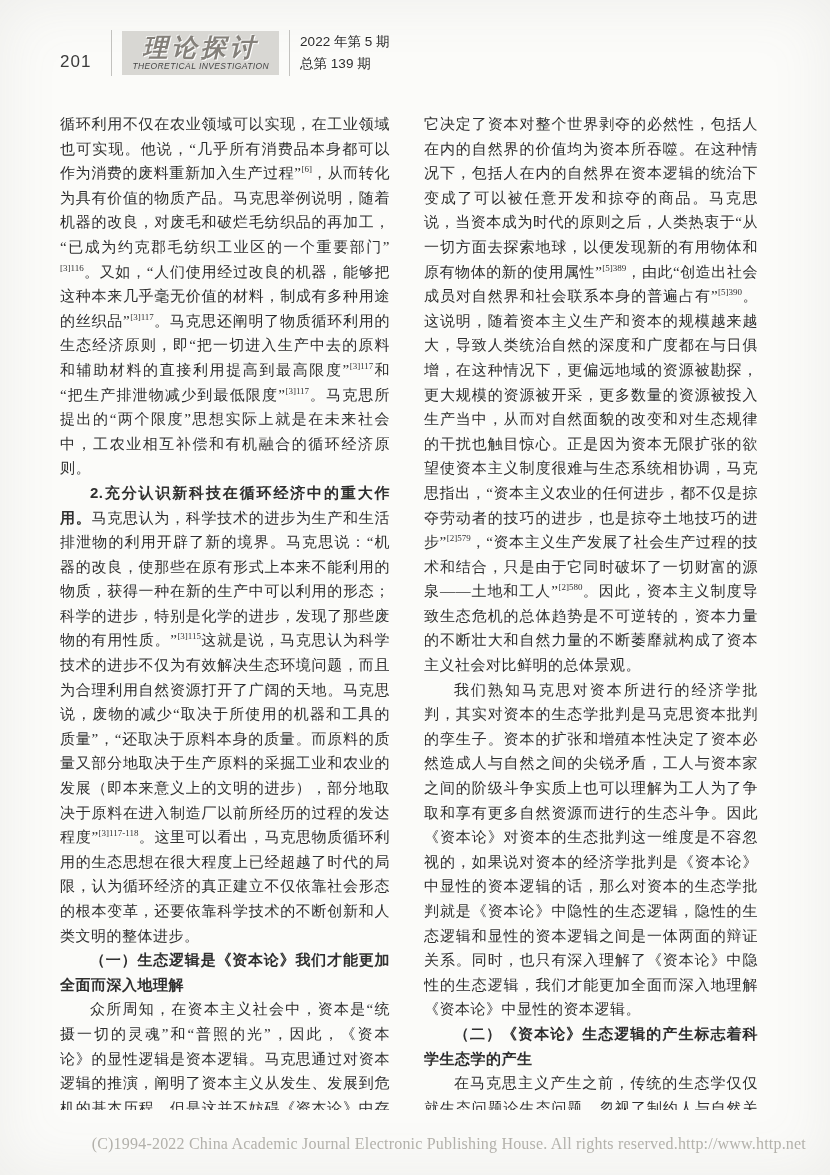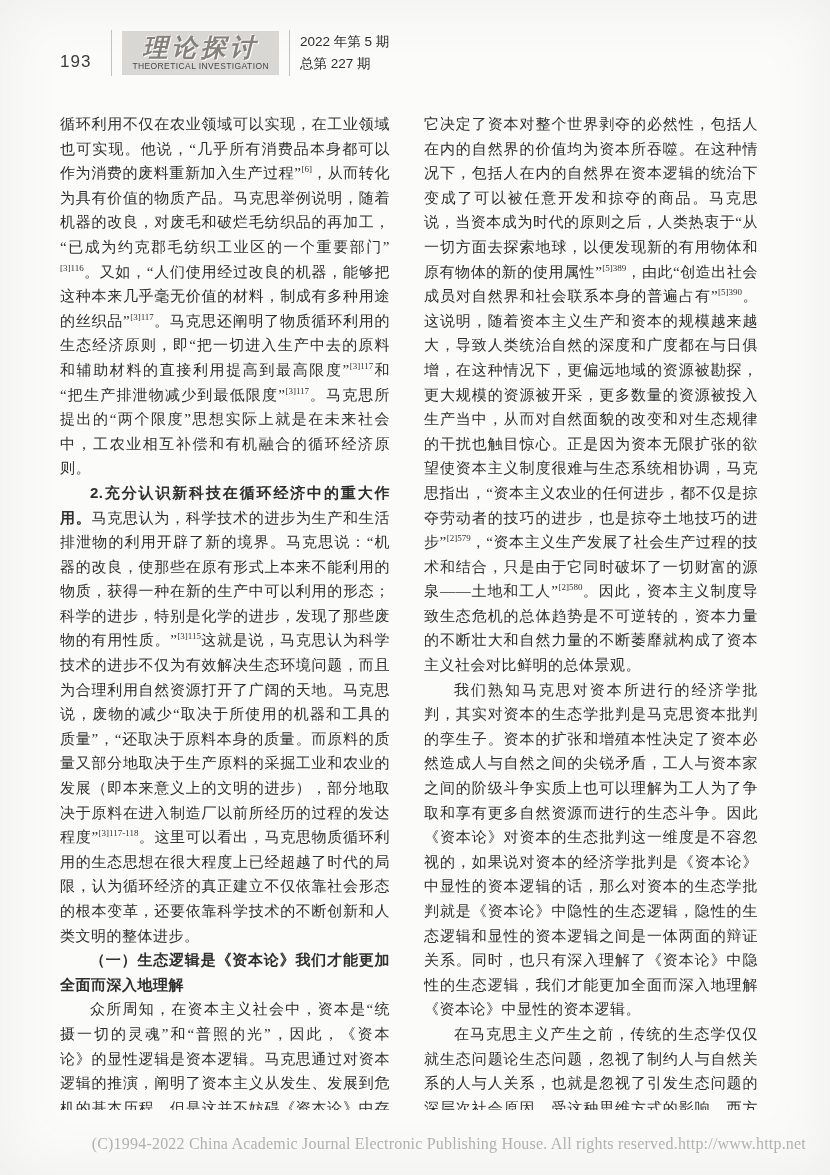--- a/index.html
+++ b/index.html
@@ -16,21 +16,21 @@
   
   .header{position:absolute;top:30px;left:60px;display:flex;align-items:center;}
   .pageno{font-family:"Liberation Sans",sans-serif;font-size:17px;color:#3a3a3a;
           align-self:flex-end;margin:0 10px 4px 0;letter-spacing:1px;}
   .vline{width:1px;height:46px;background:#c3c2bf;margin:0 10px;}
   .logo-box{background:#d8d7d3;padding:4px 10px 3px;text-align:center;min-width:118px;}
   .logo-cn{font-size:25px;font-weight:bold;font-style:italic;color:#84807a;
            letter-spacing:4px;text-shadow:1px 1px 0 #fff,-1px -1px 0 rgba(255,255,255,.6);
            line-height:26px;white-space:nowrap;}
   .logo-en{font-size:8.5px;color:#454545;letter-spacing:.4px;line-height:11px;
-           font-family:"Liberation Sans",sans-serif;white-space:nowrap;}
+           font-family:"Liberation Sans",sans-serif;white-space:nowrap;font-style:italic;}
   .issue{font-family:"Liberation Sans",sans-serif;font-size:13.5px;color:#2c2c2c;
          line-height:22px;white-space:nowrap;}
   
   .col{position:absolute;top:112px;width:330px;height:998px;overflow:hidden;}
   .col-left{left:60px;}
   .col-right{left:424px;width:334px;}
   .col p{
     margin:0;font-size:15px;line-height:24.6px;
     text-align:justify;text-indent:2em;
     letter-spacing:.5px;
@@ -48,42 +48,43 @@
     font-family:"Liberation Serif",serif;
     margin-left:21px;
   }
 </style>
 </head>
 <body>
 
 <div class="page">
 
   <div class="header">
-    <div class="pageno">193</div>
+    <div class="pageno">201</div>
     <div class="vline"></div>
     <div class="logo-box">
       <div class="logo-cn">理论探讨</div>
       <div class="logo-en">THEORETICAL INVESTIGATION</div>
     </div>
     <div class="vline"></div>
     <div class="issue">
       <div>2022 年第 5 期</div>
-      <div>总第 227 期</div>
+      <div>总第 139 期</div>
     </div>
   </div>
 
   <div class="col col-left" id="col-left">
       <p class="body noindent">循环利用不仅在农业领域可以实现，在工业领域也可实现。他说，“几乎所有消费品本身都可以作为消费的废料重新加入生产过程”<sup>[6]</sup>，从而转化为具有价值的物质产品。马克思举例说明，随着机器的改良，对废毛和破烂毛纺织品的再加工，“已成为约克郡毛纺织工业区的一个重要部门”<sup>[3]116</sup>。又如，“人们使用经过改良的机器，能够把这种本来几乎毫无价值的材料，制成有多种用途的丝织品”<sup>[3]117</sup>。马克思还阐明了物质循环利用的生态经济原则，即“把一切进入生产中去的原料和辅助材料的直接利用提高到最高限度”<sup>[3]117</sup>和“把生产排泄物减少到最低限度”<sup>[3]117</sup>。马克思所提出的“两个限度”思想实际上就是在未来社会中，工农业相互补偿和有机融合的循环经济原则。</p>
       <p class="body"><b class="lead">2.充分认识新科技在循环经济中的重大作用。</b>马克思认为，科学技术的进步为生产和生活排泄物的利用开辟了新的境界。马克思说：“机器的改良，使那些在原有形式上本来不能利用的物质，获得一种在新的生产中可以利用的形态；科学的进步，特别是化学的进步，发现了那些废物的有用性质。”<sup>[3]115</sup>这就是说，马克思认为科学技术的进步不仅为有效解决生态环境问题，而且为合理利用自然资源打开了广阔的天地。马克思说，废物的减少“取决于所使用的机器和工具的质量”，“还取决于原料本身的质量。而原料的质量又部分地取决于生产原料的采掘工业和农业的发展（即本来意义上的文明的进步），部分地取决于原料在进入制造厂以前所经历的过程的发达程度”<sup>[3]117-118</sup>。这里可以看出，马克思物质循环利用的生态思想在很大程度上已经超越了时代的局限，认为循环经济的真正建立不仅依靠社会形态的根本变革，还要依靠科学技术的不断创新和人类文明的整体进步。</p>
       <p class="sub">（一）生态逻辑是《资本论》我们才能更加全面而深入地理解</p>
       <p class="body">众所周知，在资本主义社会中，资本是“统摄一切的灵魂”和“普照的光”，因此，《资本论》的显性逻辑是资本逻辑。马克思通过对资本逻辑的推演，阐明了资本主义从发生、发展到危机的基本历程，但是这并不妨碍《资本论》中存在另一种作为隐性逻辑的生态逻辑，实际上《资本论》中的生态逻辑是资本逻辑展开的必然衍生物。</p>
     </div>
   <div class="col col-right" id="col-right">
       <p class="body noindent">它决定了资本对整个世界剥夺的必然性，包括人在内的自然界的价值均为资本所吞噬。在这种情况下，包括人在内的自然界在资本逻辑的统治下变成了可以被任意开发和掠夺的商品。马克思说，当资本成为时代的原则之后，人类热衷于“从一切方面去探索地球，以便发现新的有用物体和原有物体的新的使用属性”<sup>[5]389</sup>，由此“创造出社会成员对自然界和社会联系本身的普遍占有”<sup>[5]390</sup>。这说明，随着资本主义生产和资本的规模越来越大，导致人类统治自然的深度和广度都在与日俱增，在这种情况下，更偏远地域的资源被勘探，更大规模的资源被开采，更多数量的资源被投入生产当中，从而对自然面貌的改变和对生态规律的干扰也触目惊心。正是因为资本无限扩张的欲望使资本主义制度很难与生态系统相协调，马克思指出，“资本主义农业的任何进步，都不仅是掠夺劳动者的技巧的进步，也是掠夺土地技巧的进步”<sup>[2]579</sup>，“资本主义生产发展了社会生产过程的技术和结合，只是由于它同时破坏了一切财富的源泉——土地和工人”<sup>[2]580</sup>。因此，资本主义制度导致生态危机的总体趋势是不可逆转的，资本力量的不断壮大和自然力量的不断萎靡就构成了资本主义社会对比鲜明的总体景观。</p>
       <p class="body">我们熟知马克思对资本所进行的经济学批判，其实对资本的生态学批判是马克思资本批判的孪生子。资本的扩张和增殖本性决定了资本必然造成人与自然之间的尖锐矛盾，工人与资本家之间的阶级斗争实质上也可以理解为工人为了争取和享有更多自然资源而进行的生态斗争。因此《资本论》对资本的生态批判这一维度是不容忽视的，如果说对资本的经济学批判是《资本论》中显性的资本逻辑的话，那么对资本的生态学批判就是《资本论》中隐性的生态逻辑，隐性的生态逻辑和显性的资本逻辑之间是一体两面的辩证关系。同时，也只有深入理解了《资本论》中隐性的生态逻辑，我们才能更加全面而深入地理解《资本论》中显性的资本逻辑。</p>
+      <p class="sub">（二）《资本论》生态逻辑的产生标志着科学生态学的产生</p>
       <p class="body">在马克思主义产生之前，传统的生态学仅仅就生态问题论生态问题，忽视了制约人与自然关系的人与人关系，也就是忽视了引发生态问题的深层次社会原因。受这种思维方式的影响，西方绝大部分生态问题的研究者总是撇开社会关系，片面地将生态问题限制在人与自然之间的关系场域内，要求人们在人与自然</p>
     </div>
 
   <div class="footer">
     <span>(C)1994-2022 China Academic Journal Electronic Publishing House. All rights reserved.</span>
     <span>http://www.http.net</span>
   </div>
 
 </div>
 

